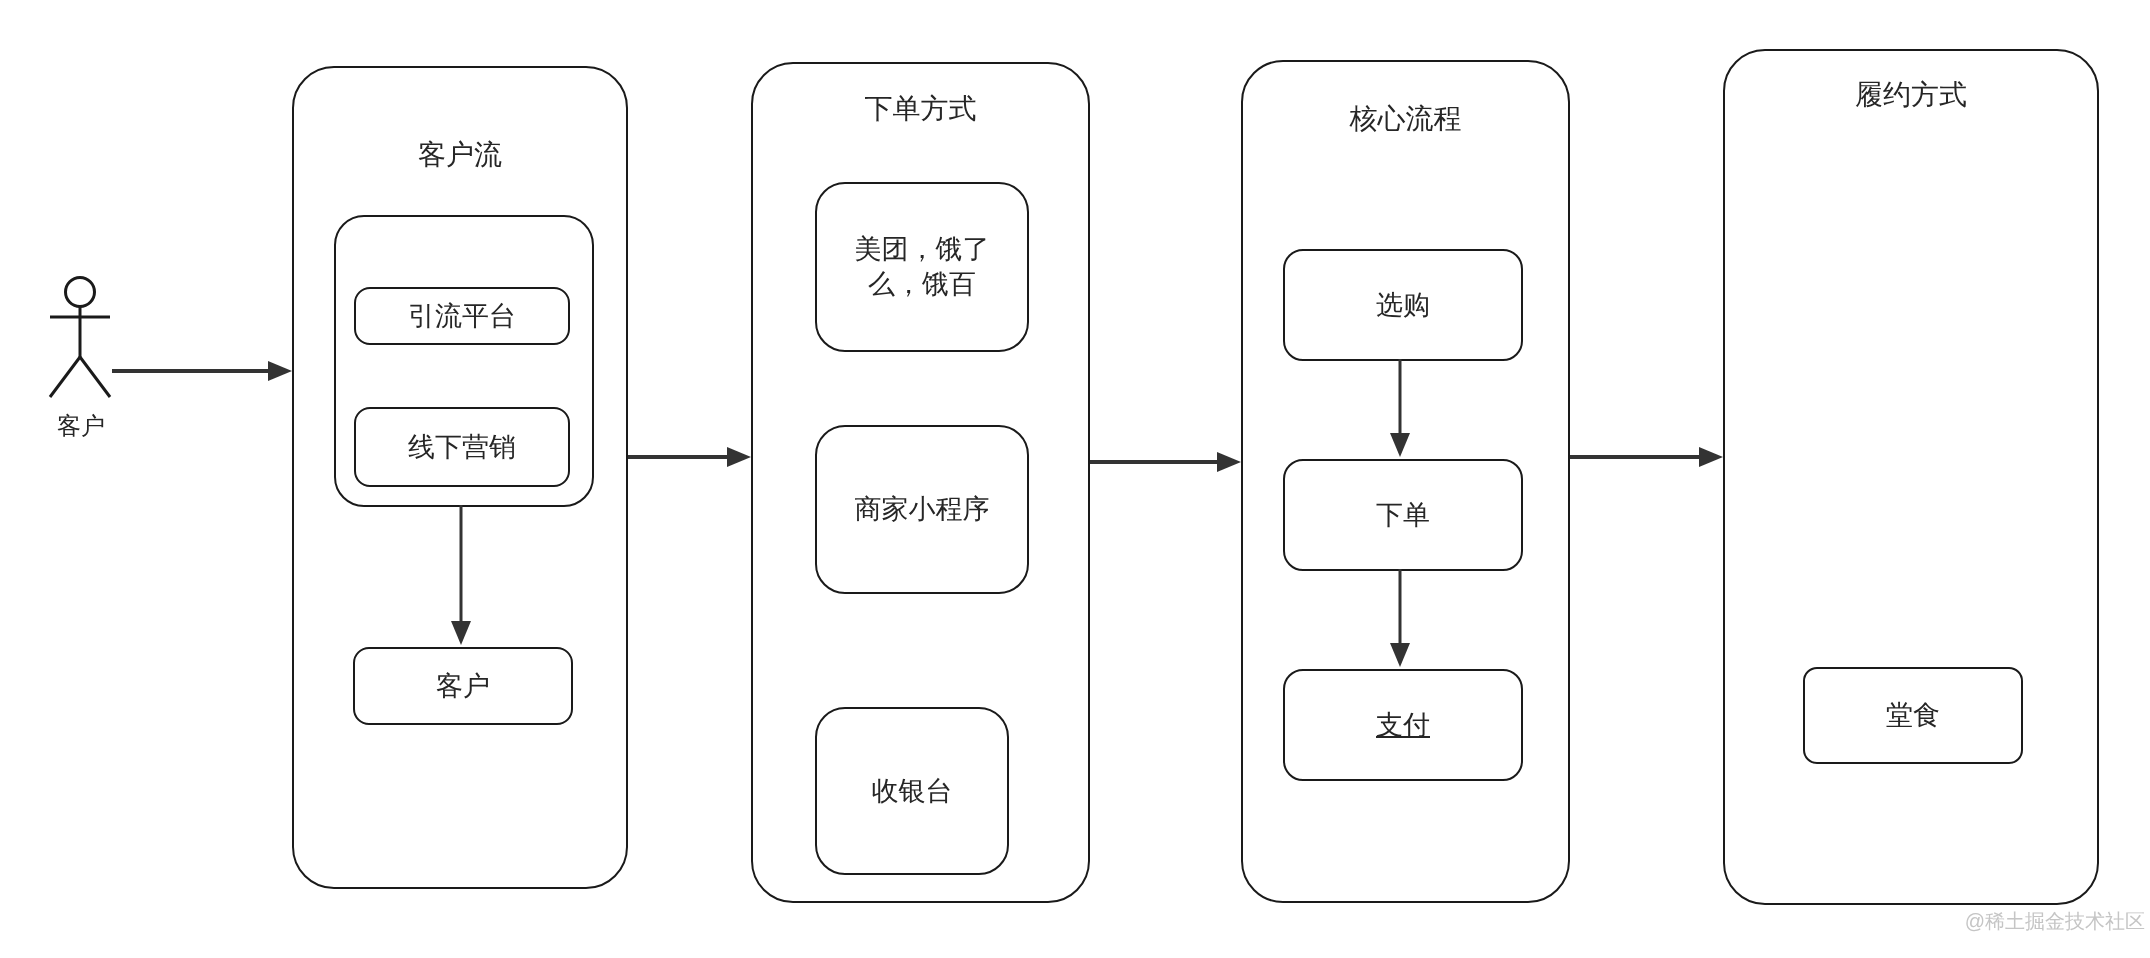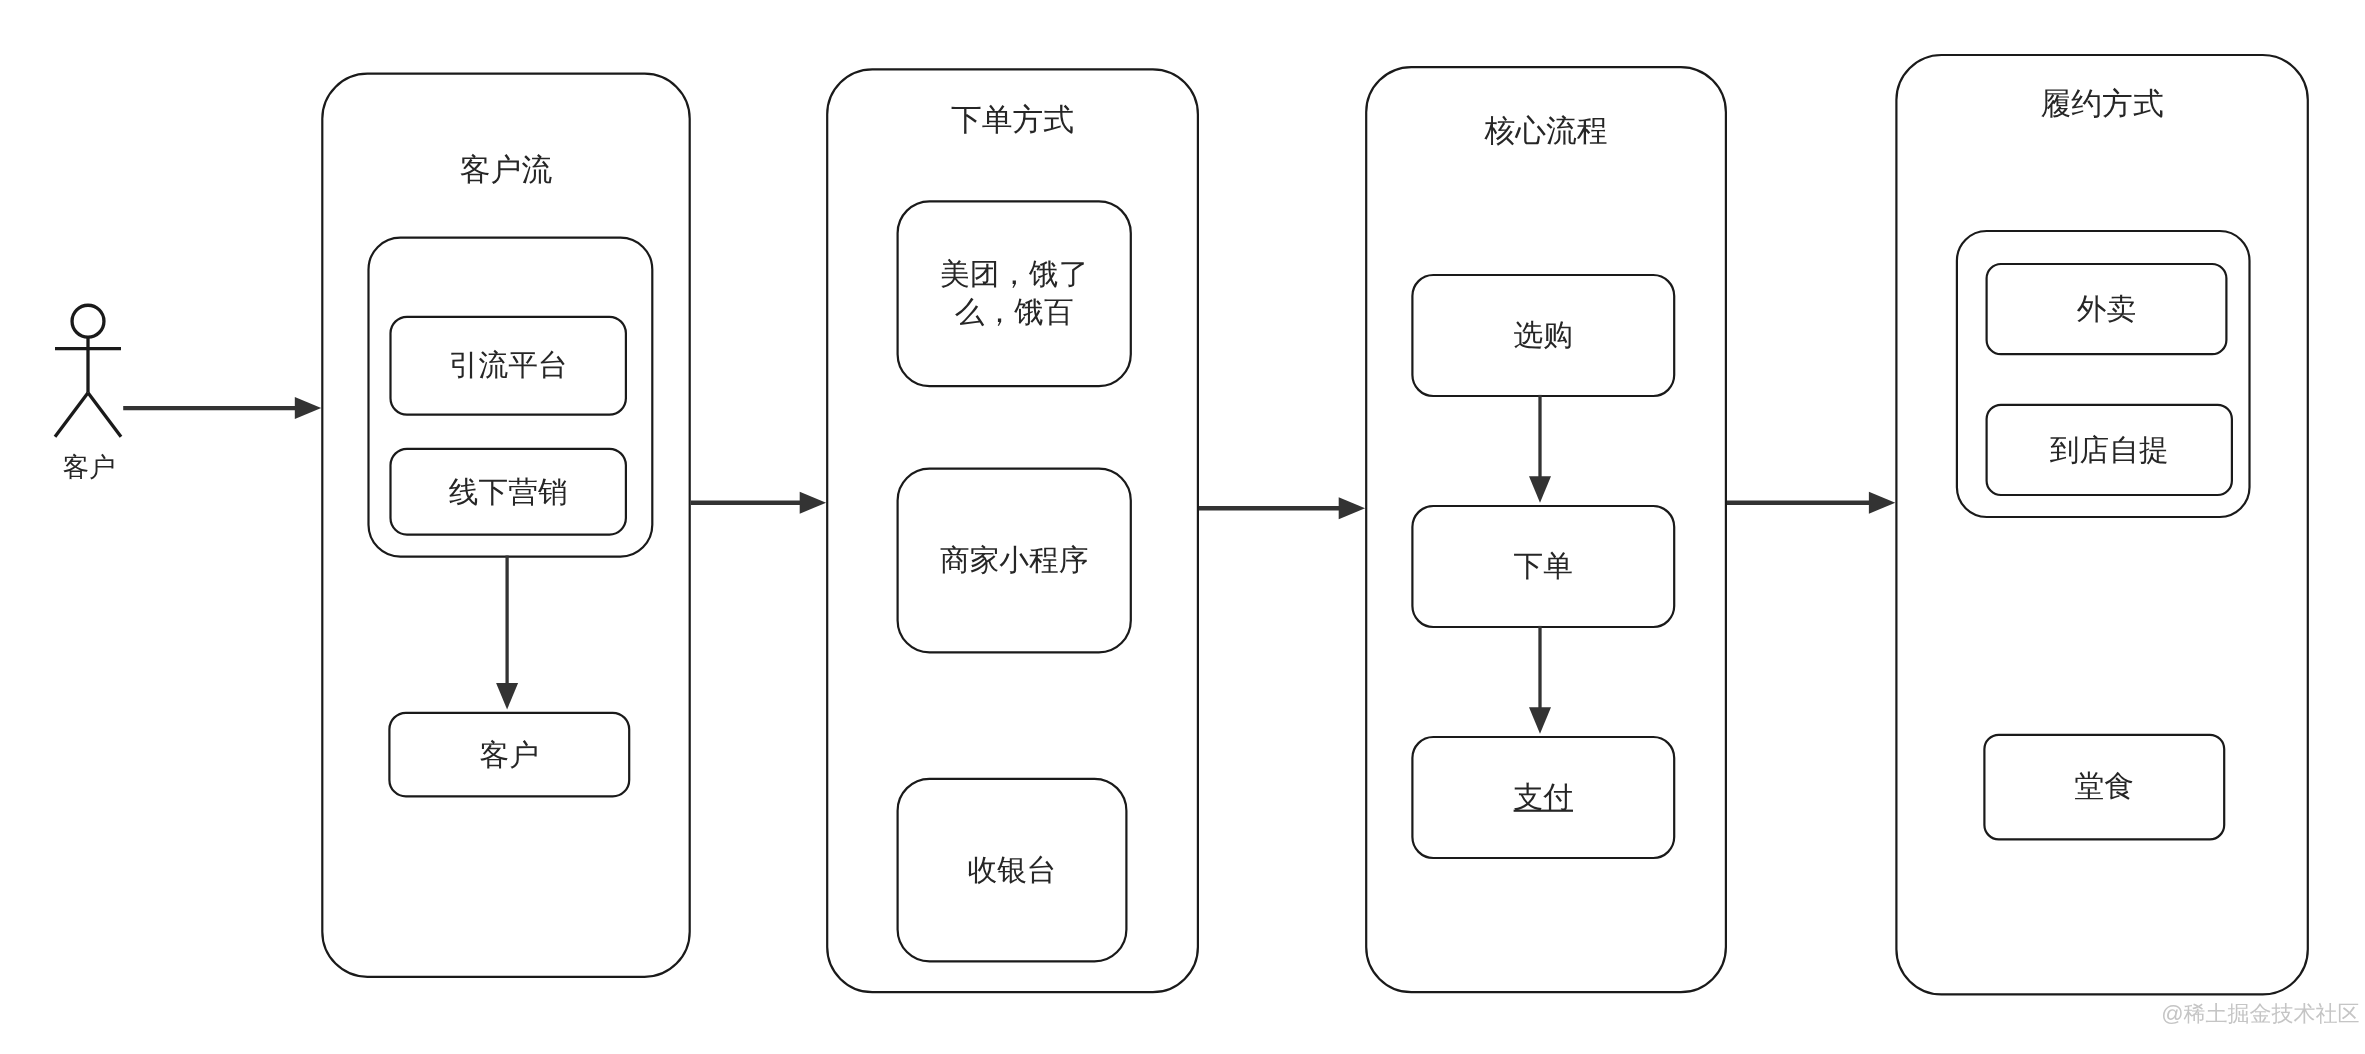--- a/index.html
+++ b/index.html
@@ -53,29 +53,29 @@
     text-align: center;
     font-size: 27px;
     line-height: 35px;
     color: var(--text-color);
     padding: 4px 14px;
   }
   
   #g1 { left: 292px; top: 66px; width: 336px; height: 823px; }
   #g1 .group-title { top: 72px; }
   #g1-sub { left: 40px; top: 147px; width: 260px; height: 292px; }
-  #g1-n1 { left: 18px; top: 70px;  width: 216px; height: 91px; }
+  #g1-n1 { left: 18px; top: 70px;  width: 216px; height: 58px; }
   #g1-n2 { left: 18px; top: 190px; width: 216px; height: 80px; }
   #g1-customer { left: 59px; top: 579px; width: 220px; height: 78px; }
   
   #g2 { left: 751px; top: 62px; width: 339px; height: 841px; }
   #g2 .group-title { top: 30px; }
   #g2-n1 { left: 62px; top: 118px; width: 214px; height: 170px; border-radius: 30px; }
   #g2-n2 { left: 62px; top: 361px; width: 214px; height: 169px; border-radius: 30px; }
-  #g2-n3 { left: 62px; top: 643px; width: 210px; height: 168px; border-radius: 30px; }
+  #g2-n3 { left: 62px; top: 643px; width: 194px; height: 168px; border-radius: 30px; }
   
   #g3 { left: 1241px; top: 60px; width: 329px; height: 843px; }
   #g3 .group-title { top: 42px; }
   #g3-n1 { left: 40px; top: 187px; width: 240px; height: 112px; border-radius: 20px; }
   #g3-n2 { left: 40px; top: 397px; width: 240px; height: 112px; border-radius: 20px; }
   #g3-n3 { left: 40px; top: 607px; width: 240px; height: 112px; border-radius: 20px; text-decoration: underline; }
   
   #g4 { left: 1723px; top: 49px; width: 376px; height: 856px; text-decoration: underline; }
   #g4 .group-title { top: 29px; }
   #g4-sub { left: 53px; top: 158px; width: 268px; height: 262px; border-radius: 28px; }
@@ -133,24 +133,20 @@
 
   <section class="group" id="g3">
     <div class="group-title">核心流程</div>
     <div class="node" id="g3-n1">选购</div>
     <div class="node" id="g3-n2">下单</div>
     <div class="node" id="g3-n3">支付</div>
   </section>
 
   <section class="group" id="g4">
     <div class="group-title">履约方式</div>
-    <div class="subgroup" id="g4-sub">
-      <div class="node" id="g4-n1">外卖</div>
-      <div class="node" id="g4-n2">到店自提</div>
-    </div>
     <div class="node" id="g4-dinein">堂食</div>
   </section>
 
   <div class="actor-label">客户</div>
 
   <svg class="overlay" viewBox="0 0 2150 958">
 
     <g>
       <circle class="figure-stroke" cx="80" cy="292" r="14.5"></circle>
       <line class="figure-stroke" x1="80" y1="306.5" x2="80" y2="357"></line>

